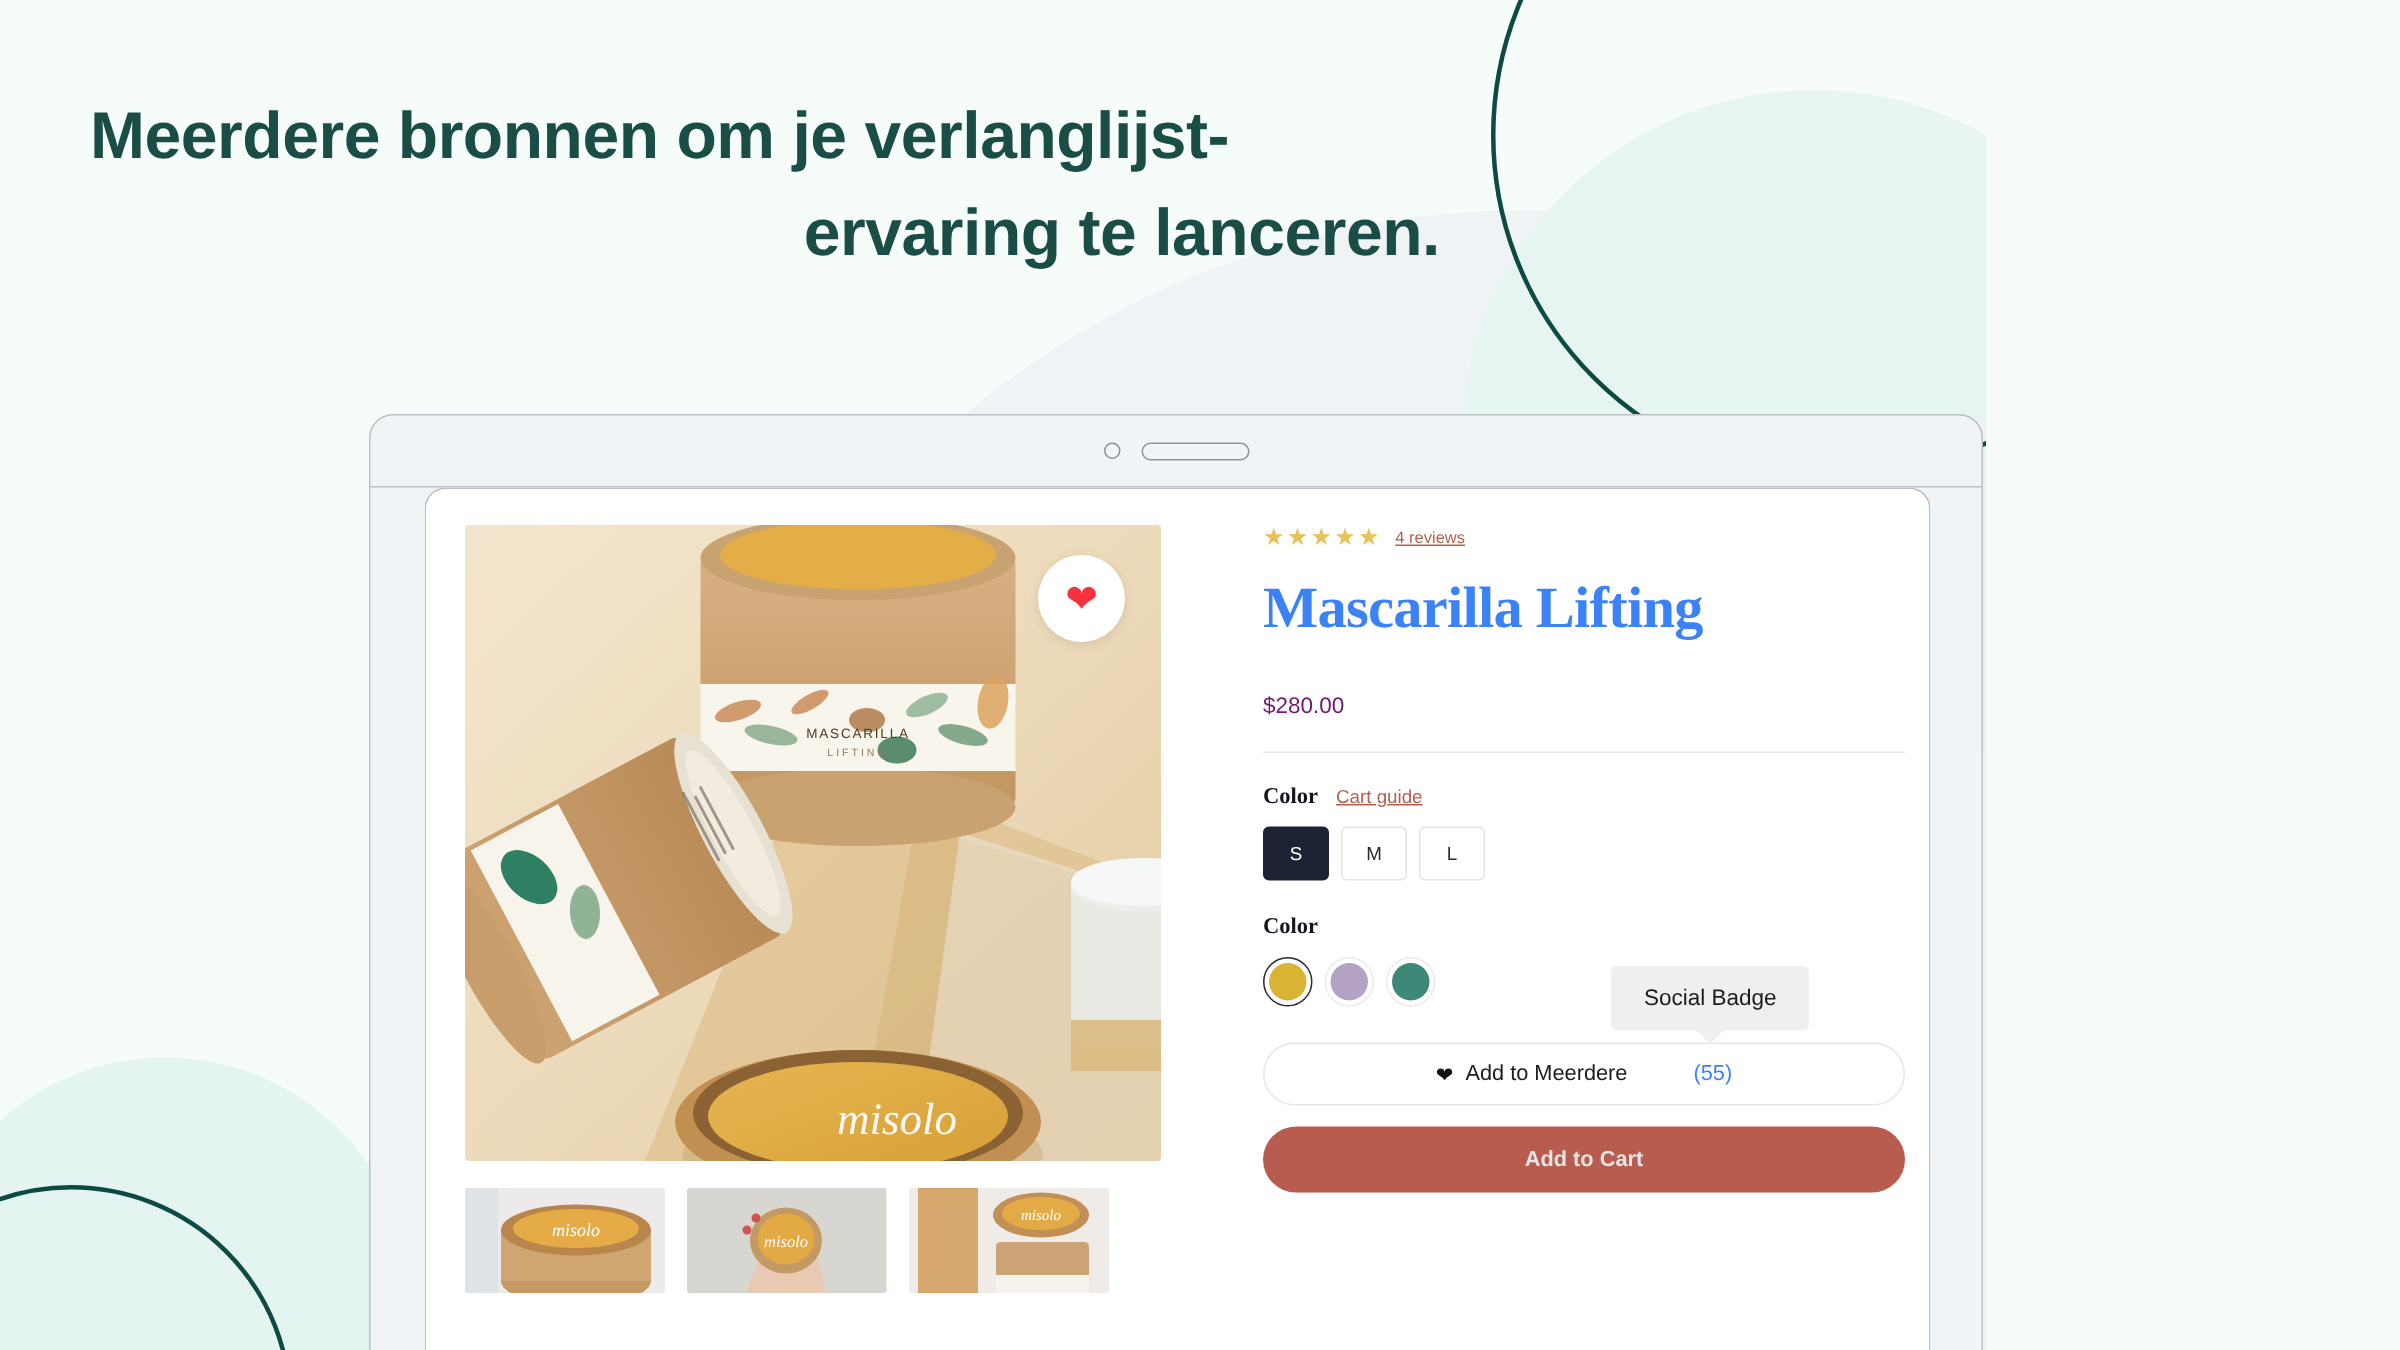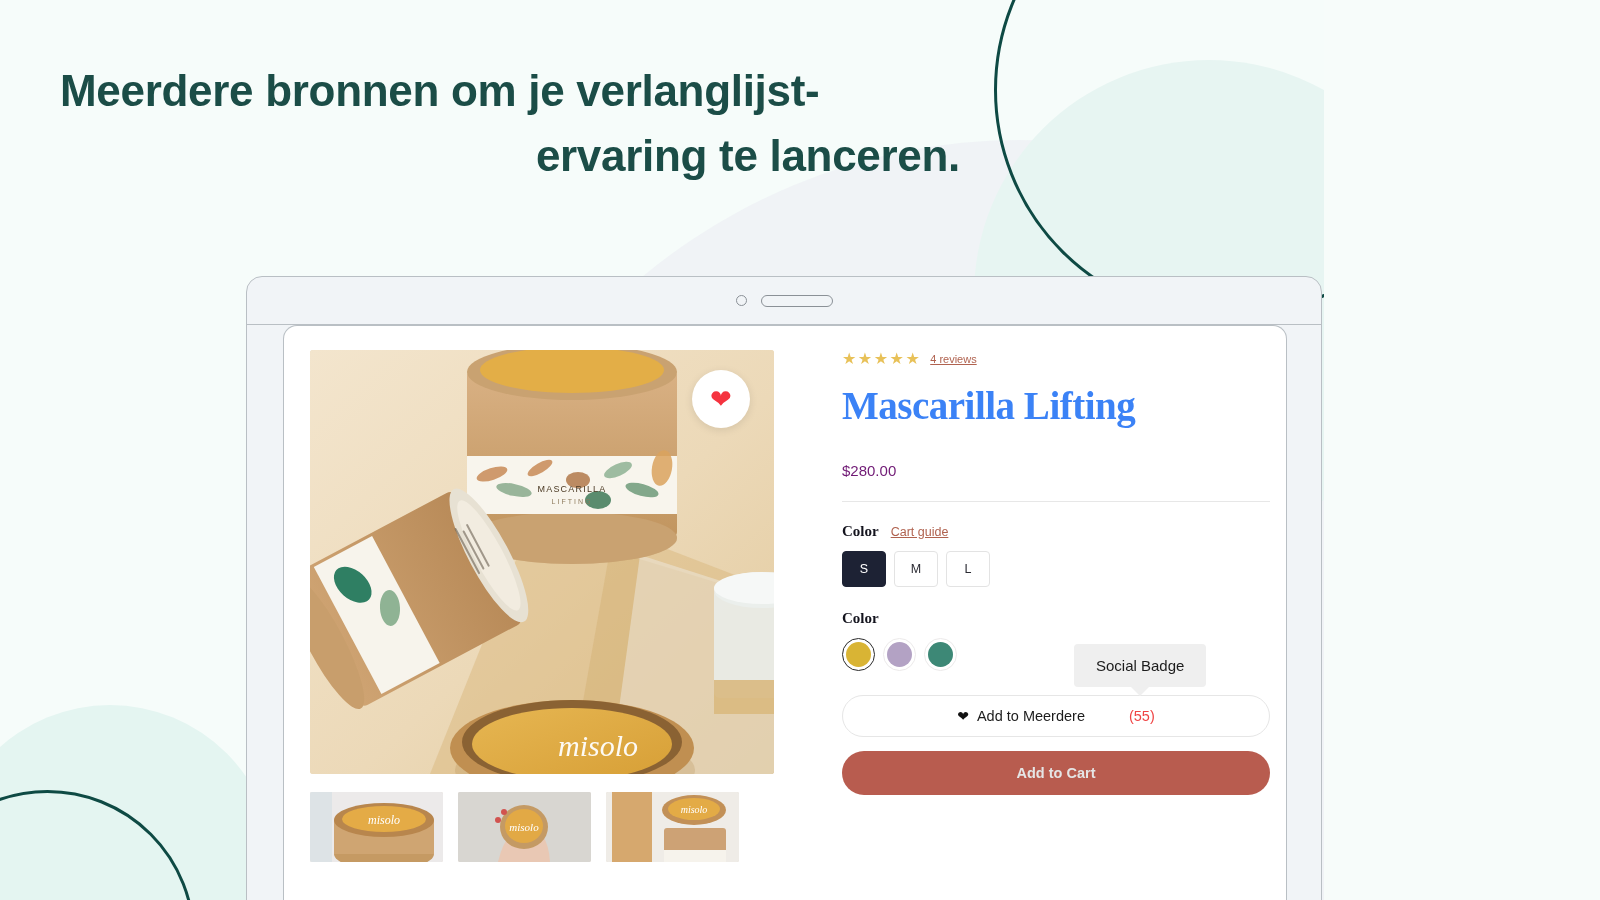--- a/index.html
+++ b/index.html
@@ -280,21 +280,21 @@
     border: 1px solid #e6e6e6;
     border-radius: 22px;
     background: #fff;
     display: flex; align-items: center; justify-content: center;
     gap: 8px;
     font-size: 14.5px;
     color: #1c1c1c;
     cursor: pointer;
   }
   .heart-black { font-size: 14px; color: #111; line-height: 1; }
-  .wl-count { color: #ef4444; margin-left: 36px; }
+  .wl-count { color: #3b82f6; margin-left: 36px; }
 
   .btn-cart {
     margin-top: 14px;
     width: 100%;
     height: 44px;
     border: none;
     border-radius: 22px;
     background: #b85c4f;
     color: #e5e5e5;
     font-size: 14.5px;

